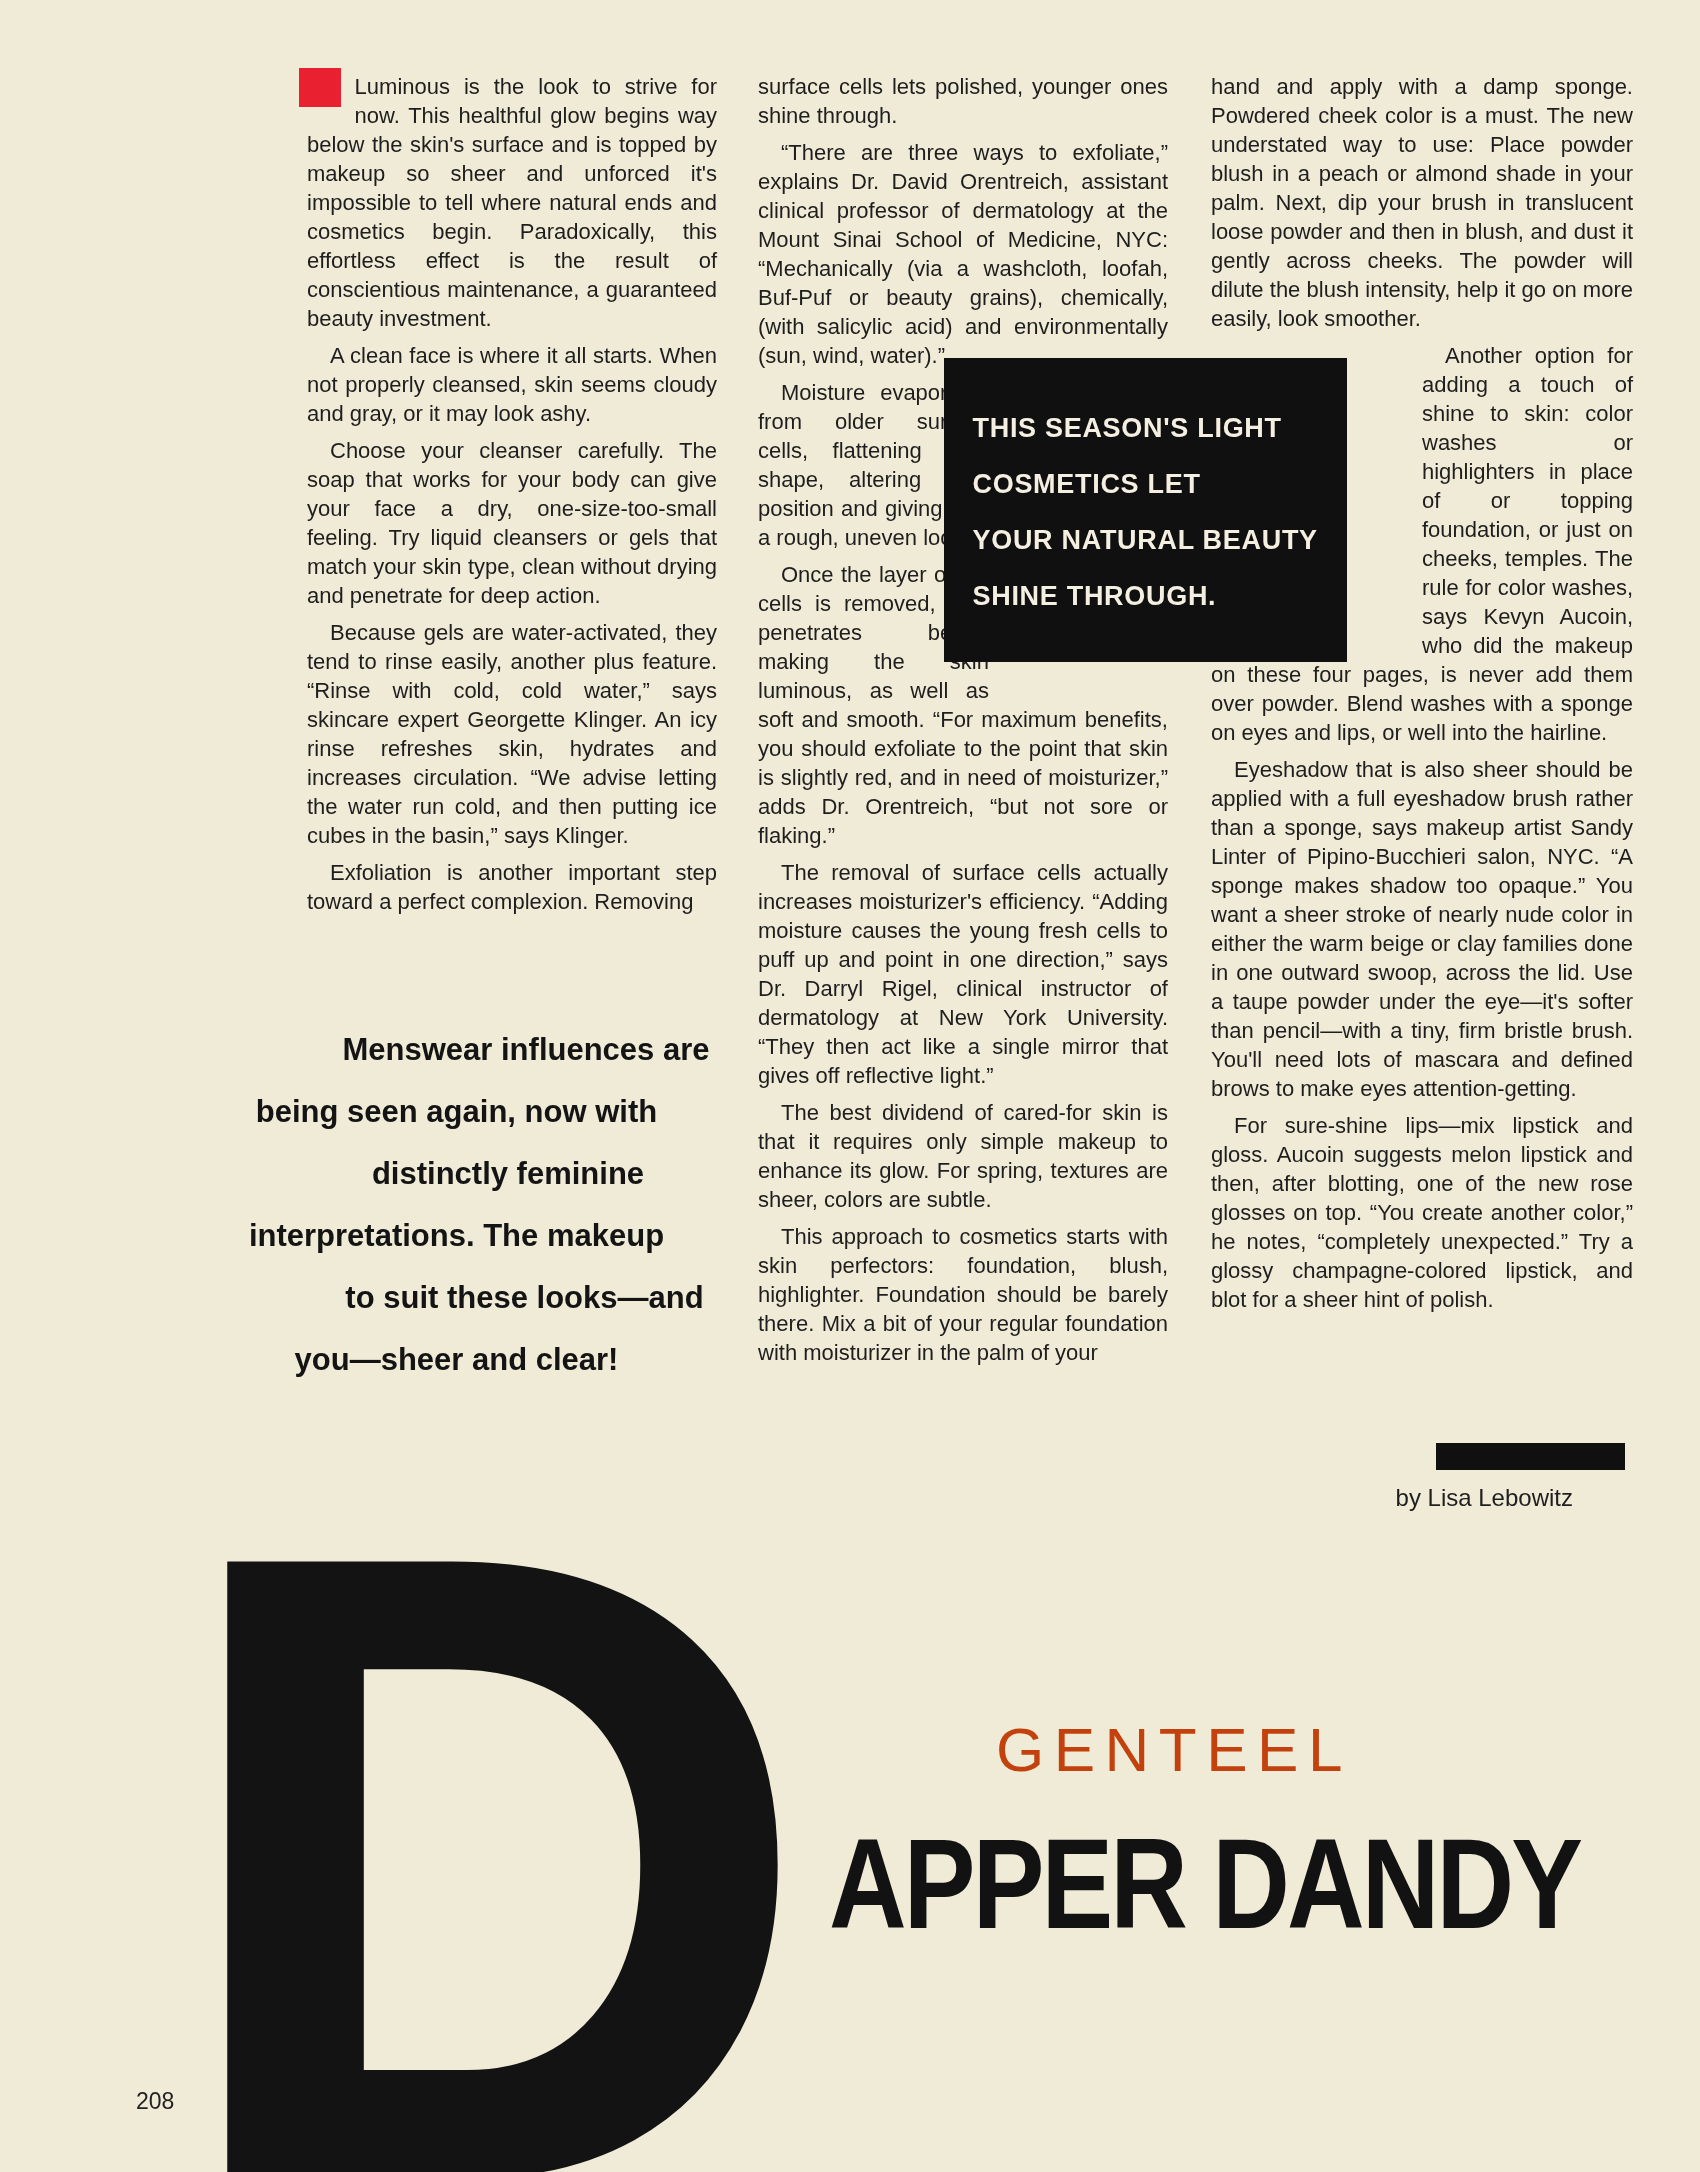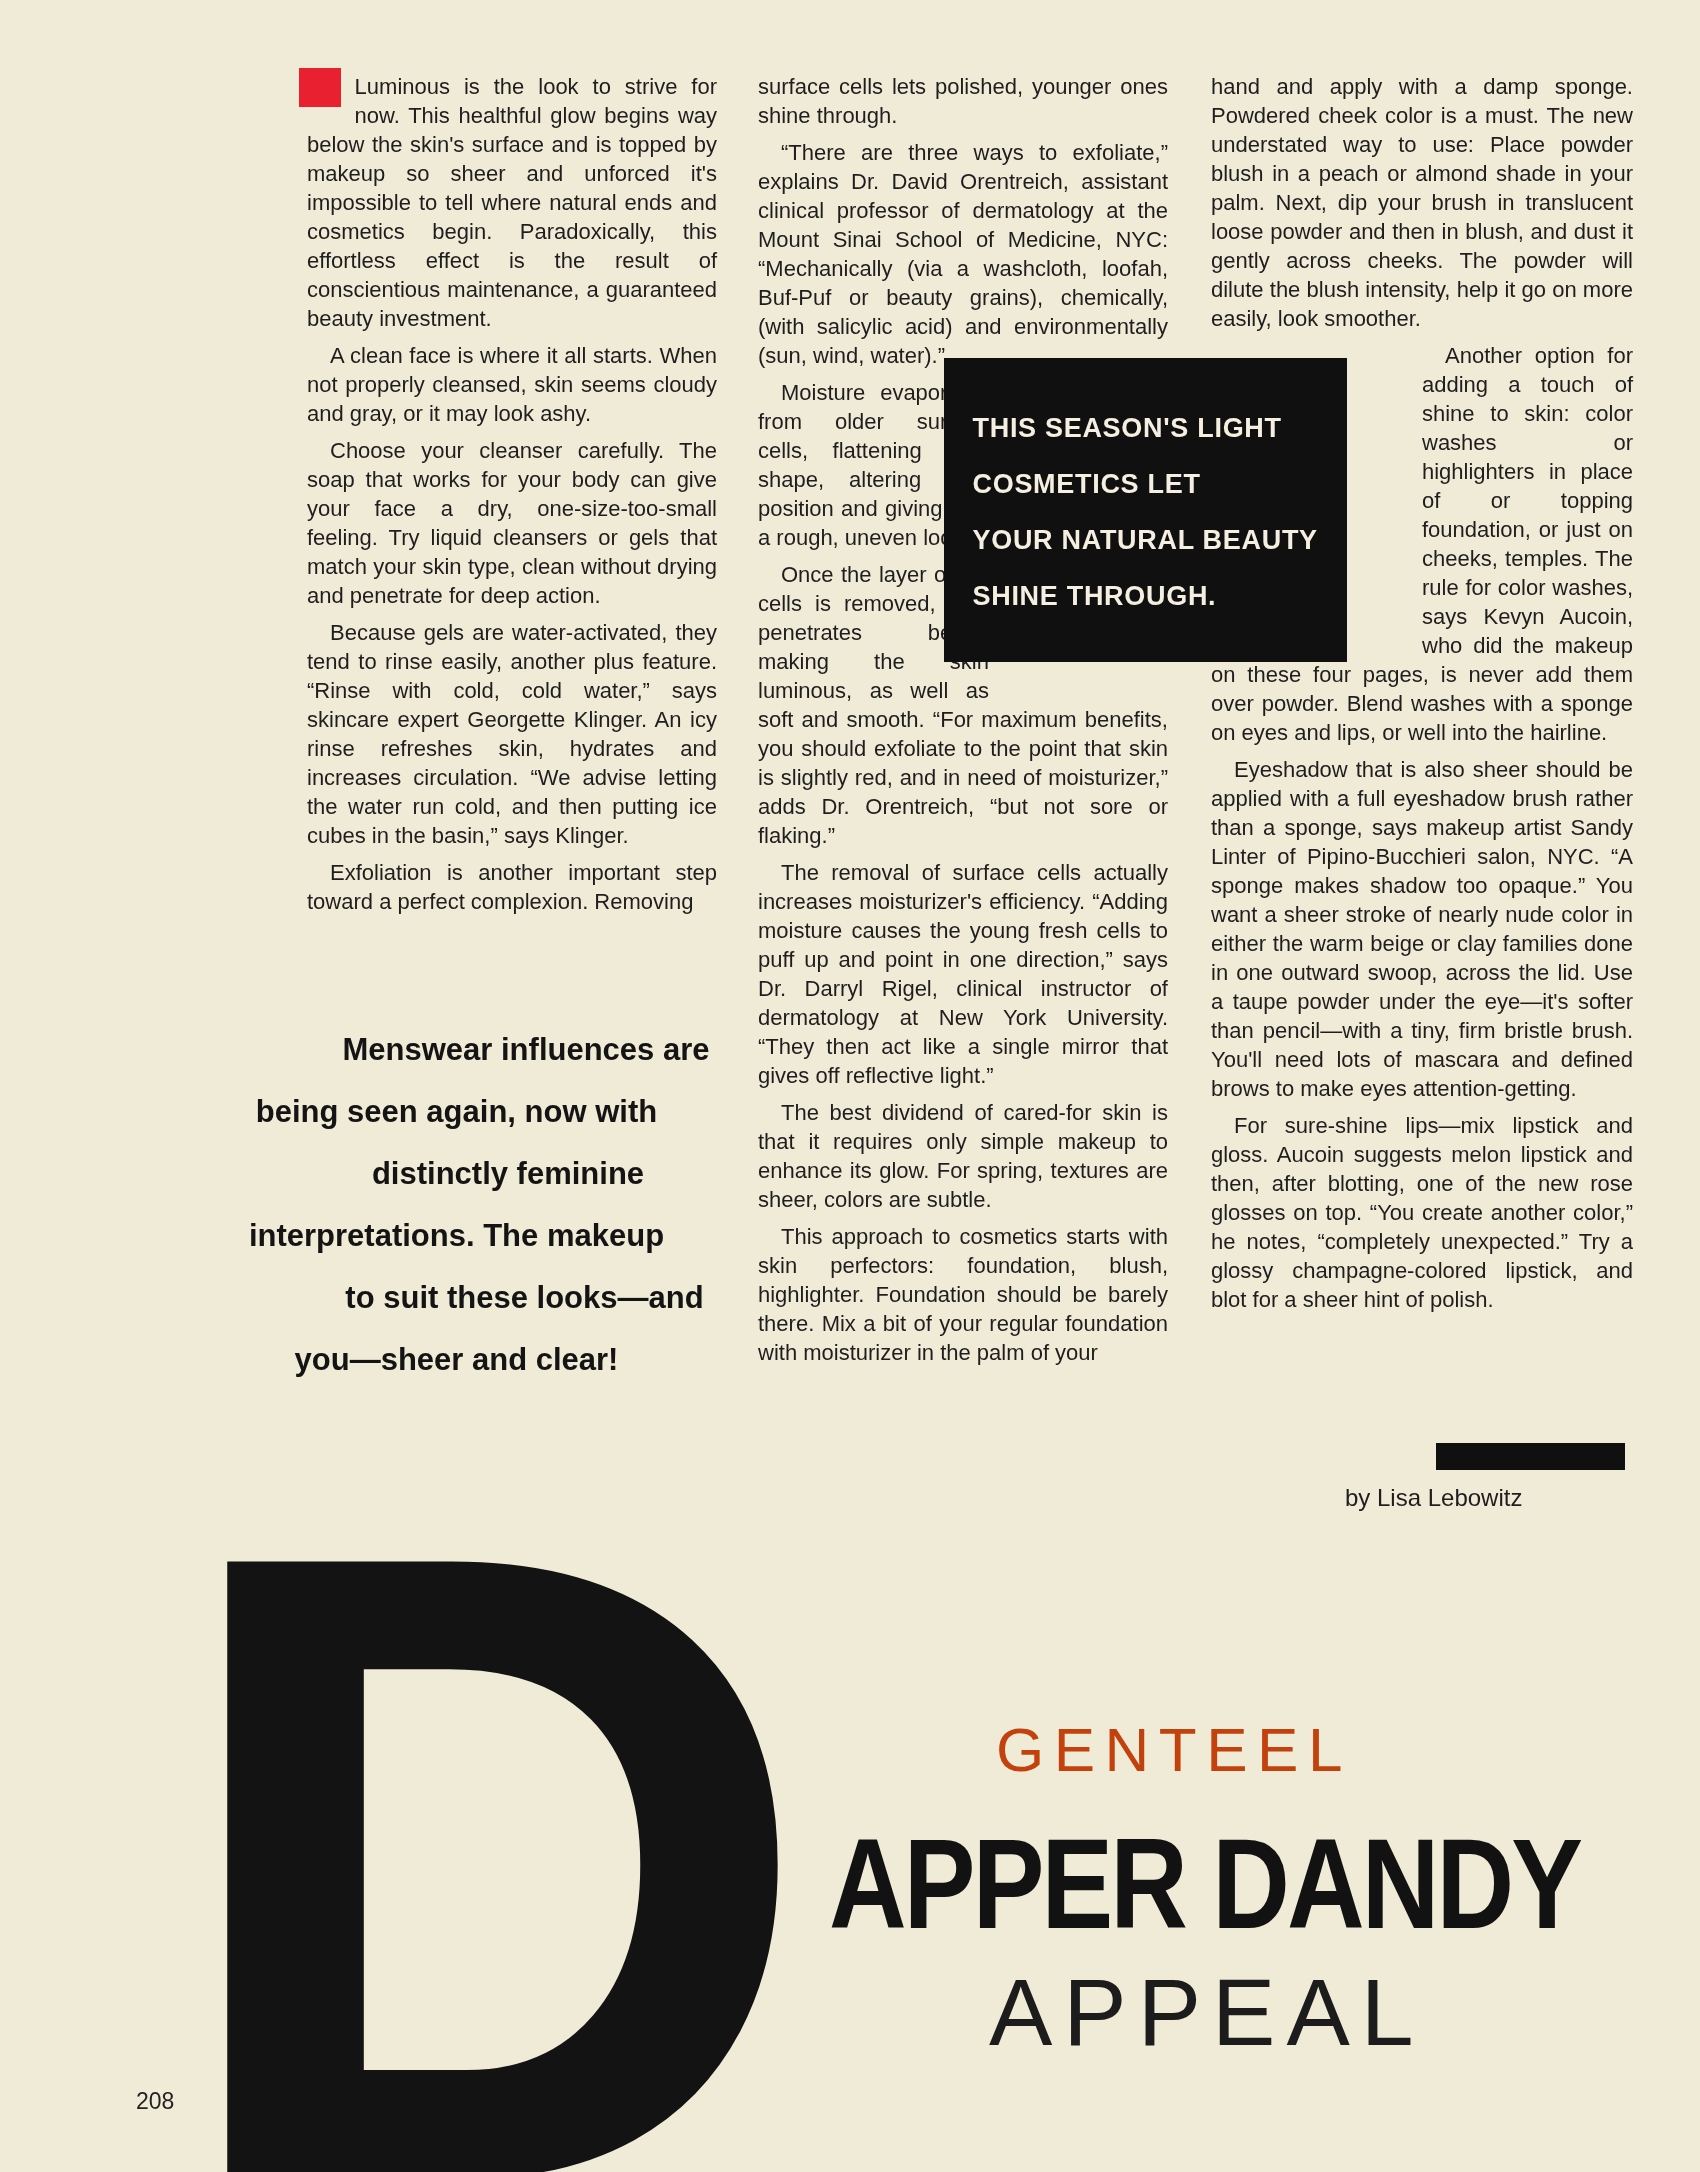--- a/index.html
+++ b/index.html
@@ -25,21 +25,21 @@
   }
   .quote-box .qline{font-weight:bold;font-size:27px;line-height:56px;letter-spacing:0.7px;white-space:nowrap;}
   
   .mq{position:absolute;left:175px;top:1019px;width:563px;font-weight:bold;font-size:31px;line-height:62px;color:#141414;text-align:center;}
   .mq .mq-line{white-space:nowrap;}
   .mq .mq-line:nth-child(1){padding-left:139px;}
   .mq .mq-line:nth-child(3){padding-left:103px;}
   .mq .mq-line:nth-child(5){padding-left:136px;}
   
   .byline-bar{position:absolute;left:1436px;top:1443px;width:189px;height:27px;background:#101010;}
-  .byline{position:absolute;left:1345px;top:1484px;width:339px;text-align:left;font-size:24px;color:#1e1e1e;}
+  .byline{position:absolute;left:1234px;top:1484px;width:339px;text-align:right;font-size:24px;color:#1e1e1e;}
   
   .dropcap{
     position:absolute;left:173px;top:1427px;font-size:882px;line-height:1;
     font-weight:bold;color:#131313;-webkit-text-stroke:9.5px #131313;
   }
   .hl-top{position:absolute;left:996px;top:1719px;font-size:62px;line-height:1;letter-spacing:9.5px;color:#c2410c;white-space:nowrap;}
   .hl-mid{
     position:absolute;left:829px;top:1820px;font-size:128px;line-height:1;font-weight:bold;
     letter-spacing:-3.4px;transform:scaleX(0.84);transform-origin:left top;color:#121212;white-space:nowrap;
   }
@@ -94,18 +94,17 @@
     <div class="mq-line">to suit these looks—and</div>
     <div class="mq-line">you—sheer and clear!</div>
   </div>
 
   <div class="byline-bar"></div>
   <div class="byline">by Lisa Lebowitz</div>
 
   <div class="dropcap">D</div>
   <div class="hl-top">GENTEEL</div>
   <div class="hl-mid">APPER DANDY</div>
-  <div class="hl-bot">APPEAL</div>
 
   <div class="pagenum">208</div>
 
 </div>
 
 
 </body></html>

